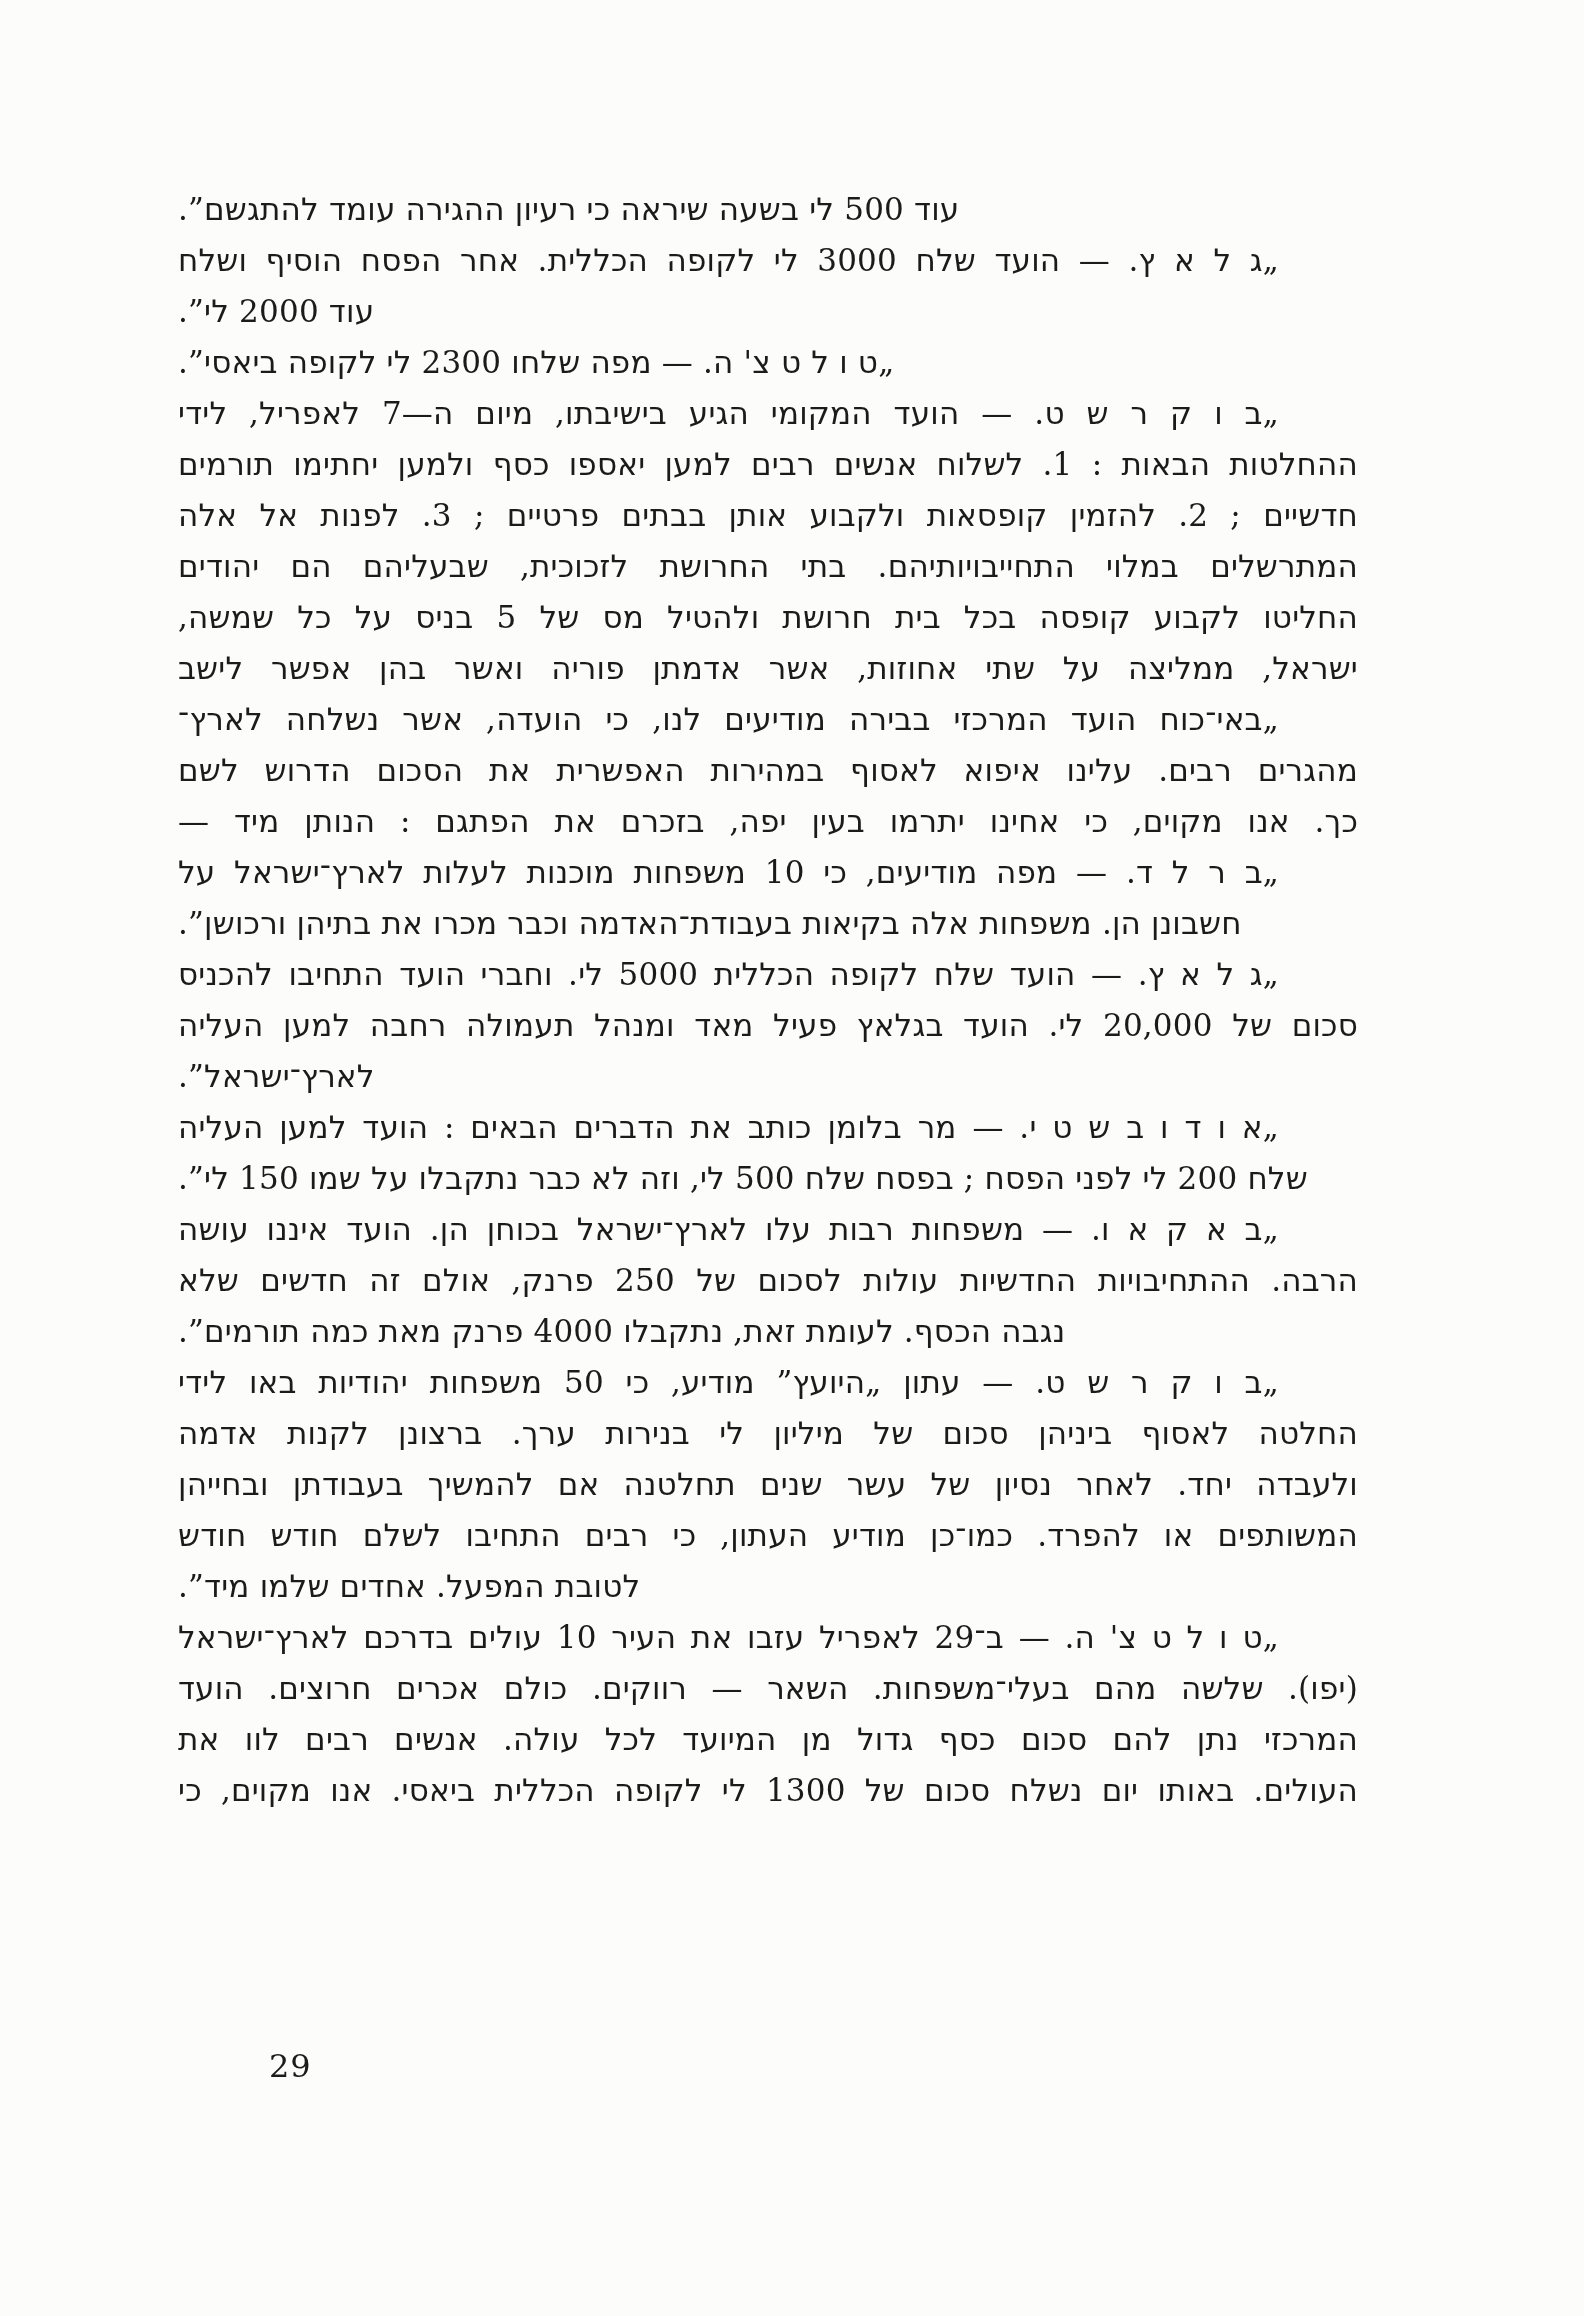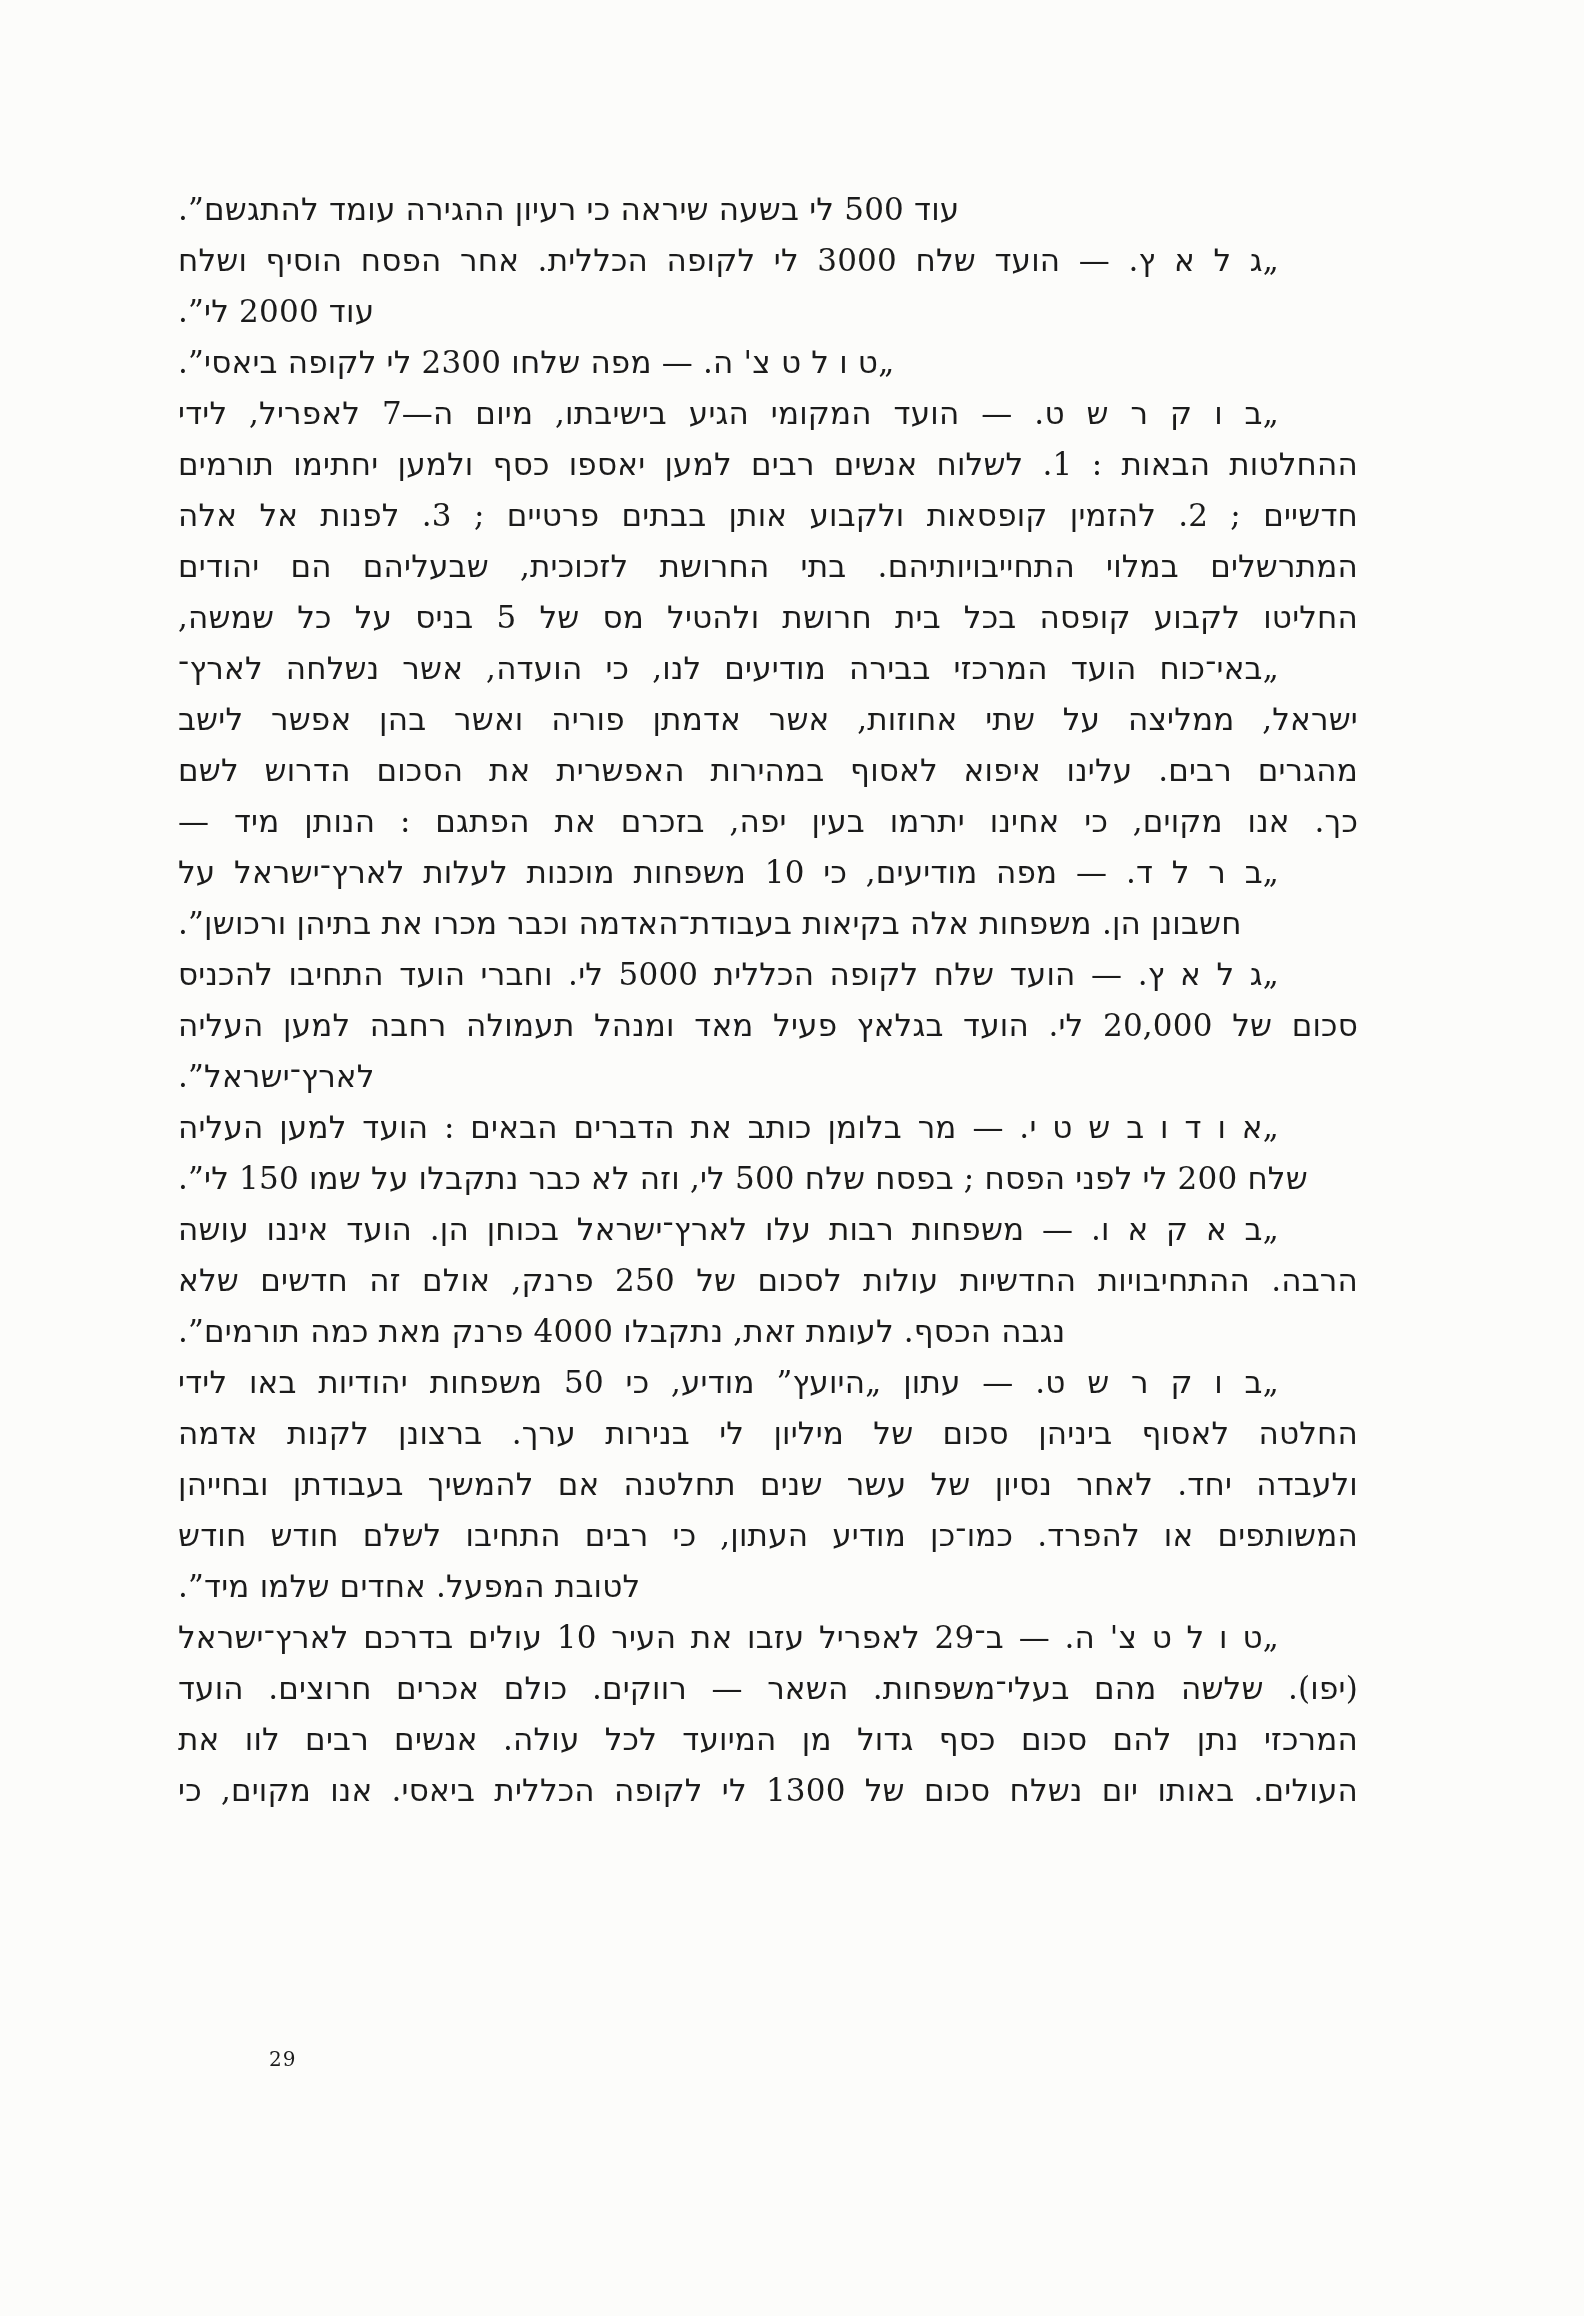--- a/index.html
+++ b/index.html
@@ -34,41 +34,41 @@
     text-align:justify;
     text-align-last:justify;
   }
   .line.indent{
     padding-right:79px;
   }
   .page-number{
     position:absolute;
     left:269px;
     top:2047px;
-    font-size:20px;
+    font-size:32px;
     color:#1b1b1b;
     letter-spacing:1px;
   }
 </style>
 </head>
 <body>
 
 <div class="page">
   <div class="text-block">
       <div class="line">עוד 500 לי בשעה שיראה כי רעיון ההגירה עומד להתגשם”.</div>
       <div class="line indent j">„ג ל א ץ. — הועד שלח 3000 לי לקופה הכללית. אחר הפסח הוסיף ושלח</div>
       <div class="line">עוד 2000 לי”.</div>
       <div class="line indent">„ט ו ל ט צ' ה. — מפה שלחו 2300 לי לקופה ביאסי”.</div>
       <div class="line indent j">„ב ו ק ר ש ט. — הועד המקומי הגיע בישיבתו, מיום ה—7 לאפריל, לידי</div>
       <div class="line j">ההחלטות הבאות : 1. לשלוח אנשים רבים למען יאספו כסף ולמען יחתימו תורמים</div>
       <div class="line j">חדשיים ; 2. להזמין קופסאות ולקבוע אותן בבתים פרטיים ; 3. לפנות אל אלה</div>
       <div class="line j">המתרשלים במלוי התחייבויותיהם. בתי החרושת לזכוכית, שבעליהם הם יהודים</div>
       <div class="line j">החליטו לקבוע קופסה בכל בית חרושת ולהטיל מס של 5 בניס על כל שמשה,</div>
+      <div class="line j">ישראל, ממליצה על שתי אחוזות, אשר אדמתן פוריה ואשר בהן אפשר לישב</div>
       <div class="line indent j">„באי־כוח הועד המרכזי בבירה מודיעים לנו, כי הועדה, אשר נשלחה לארץ־</div>
-      <div class="line j">ישראל, ממליצה על שתי אחוזות, אשר אדמתן פוריה ואשר בהן אפשר לישב</div>
       <div class="line j">מהגרים רבים. עלינו איפוא לאסוף במהירות האפשרית את הסכום הדרוש לשם</div>
       <div class="line j">כך. אנו מקוים, כי אחינו יתרמו בעין יפה, בזכרם את הפתגם : הנותן מיד —</div>
       <div class="line indent j">„ב ר ל ד. — מפה מודיעים, כי 10 משפחות מוכנות לעלות לארץ־ישראל על</div>
       <div class="line">חשבונן הן. משפחות אלה בקיאות בעבודת־האדמה וכבר מכרו את בתיהן ורכושן”.</div>
       <div class="line indent j">„ג ל א ץ. — הועד שלח לקופה הכללית 5000 לי. וחברי הועד התחיבו להכניס</div>
       <div class="line j">סכום של 20,000 לי. הועד בגלאץ פעיל מאד ומנהל תעמולה רחבה למען העליה</div>
       <div class="line">לארץ־ישראל”.</div>
       <div class="line indent j">„א ו ד ו ב ש ט י. — מר בלומן כותב את הדברים הבאים : הועד למען העליה</div>
       <div class="line">שלח 200 לי לפני הפסח ; בפסח שלח 500 לי, וזה לא כבר נתקבלו על שמו 150 לי”.</div>
       <div class="line indent j">„ב א ק א ו. — משפחות רבות עלו לארץ־ישראל בכוחן הן. הועד איננו עושה</div>

